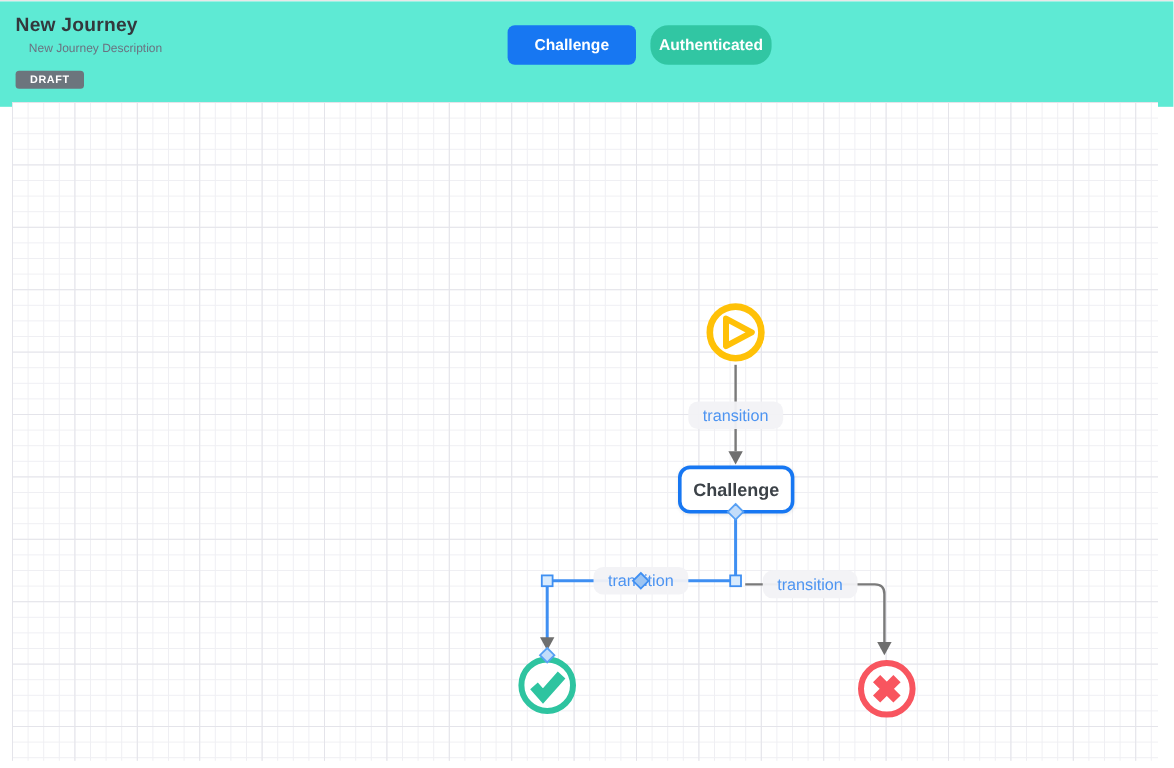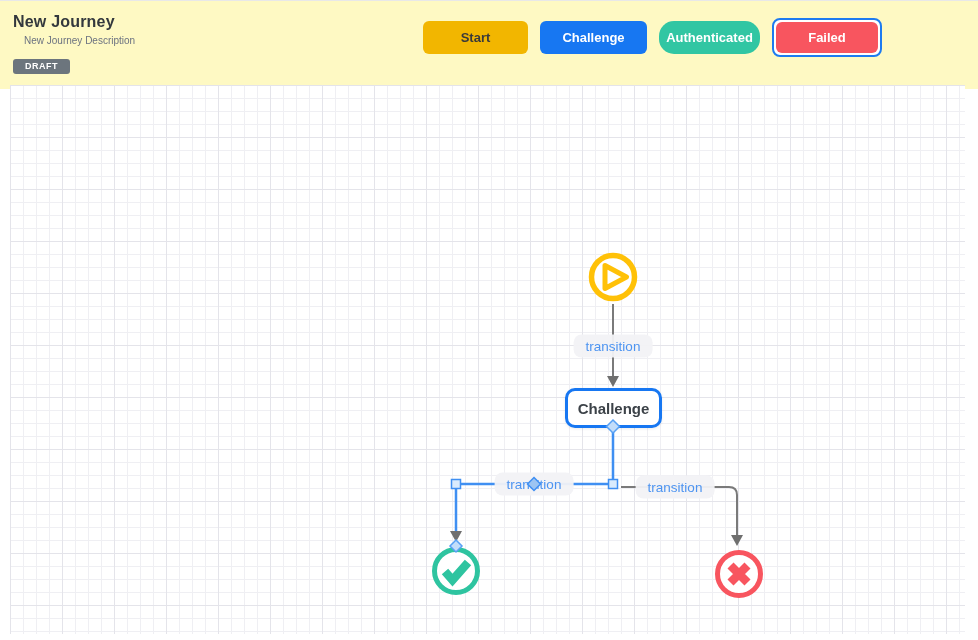--- a/index.html
+++ b/index.html
@@ -5,21 +5,21 @@
   * { margin:0; padding:0; box-sizing:border-box; }
   html,body { width:978px; height:640px; overflow:hidden; }
   body {
     font-family: "Liberation Sans", "DejaVu Sans", sans-serif;
     background:#ffffff;
     border-top:1px solid #e8e8e8;
     position:relative;
   }
 
   
-  .header { position:absolute; left:0; top:0; width:978px; height:88px; background:#fef9c3; }
+  .header { position:absolute; left:0; top:0; width:978px; height:88px; background:#5eead4; }
   .page-title {
     position:absolute; left:13px; top:12px;
     font-size:16px; font-weight:bold; color:#33383d; letter-spacing:.2px;
   }
   .page-desc {
     position:absolute; left:24px; top:34px;
     font-size:10px; color:#6b7280;
   }
   .status-badge {
     position:absolute; left:13px; top:58px;
@@ -76,26 +76,22 @@
 </style>
 </head>
 <body>
 
 <div class="header">
   <div class="page-title">New Journey</div>
   <div class="page-desc">New Journey Description</div>
   <div class="status-badge">DRAFT</div>
 
   <div class="toolbar">
-    <button class="btn btn-start">Start</button>
     <button class="btn btn-challenge">Challenge</button>
     <button class="btn btn-authenticated">Authenticated</button>
-    <div class="failed-wrap">
-      <button class="btn btn-failed">Failed</button>
-    </div>
   </div>
 </div>
 
 <div class="canvas">
 
   <svg class="layer" width="955" height="549" viewBox="0 0 955 549">
 
     <path d="M603,219 V291" stroke="#7a7a7a" stroke-width="2" fill="none"></path>
     <path d="M597,291 h12 l-6,11 z" fill="#6f6f6f"></path>
 

